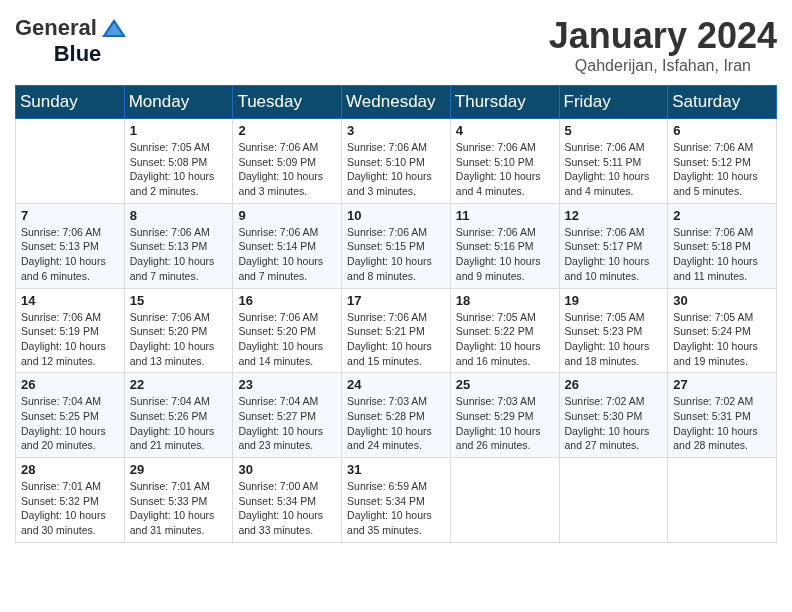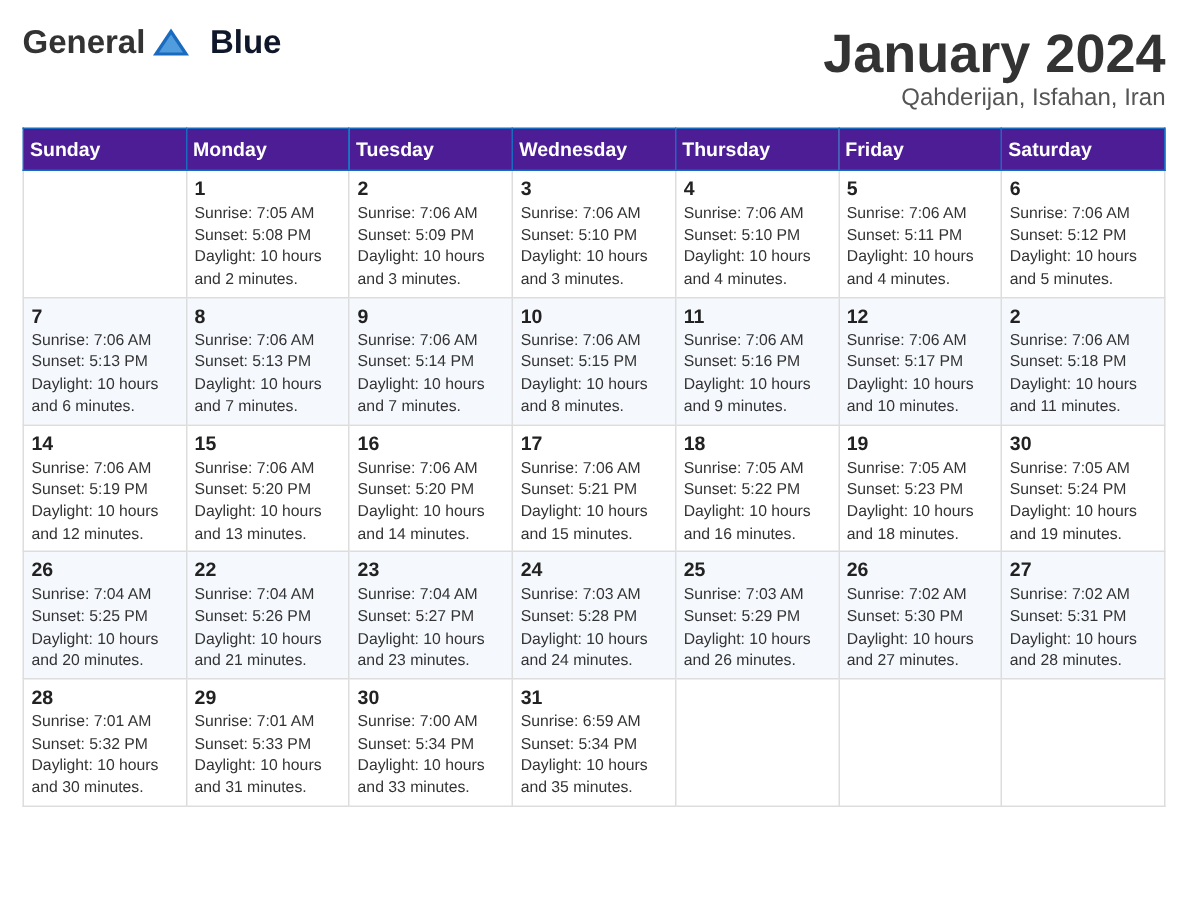--- a/index.html
+++ b/index.html
@@ -11,21 +11,21 @@
       padding: 15px;
     }
     .header {
       display: flex;
       justify-content: space-between;
       align-items: flex-start;
       margin-bottom: 10px;
     }
     .logo {
       display: flex;
-      flex-direction: row;
+      flex-direction: column;
       align-items: center;
     }
     .logo-text {
       display: flex;
       align-items: center;
     }
     .logo-general {
       font-size: 22px;
       font-weight: bold;
       color: #333;
@@ -35,44 +35,44 @@
       font-weight: bold;
       color: #0f172a;
       margin-left: 12px;
     }
     .logo-icon {
       width: 28px;
       height: 22px;
       margin-left: 3px;
     }
     .title-block {
-      text-align: right;
+      text-align: center;
       margin-left: 36px;
     }
     .month-title {
       font-size: 36px;
       font-weight: bold;
       color: #333;
     }
     .location {
       font-size: 16px;
       color: #555;
     }
     table {
       width: 100%;
       border-collapse: collapse;
       font-size: 11px;
     }
     thead tr th {
-      background-color: #4c1d95;
+      background-color: #0c4a6e;
       color: white;
       padding: 6px 4px;
       text-align: left;
-      font-size: 13px;
-      font-weight: bold;
+      font-size: 17px;
+      font-weight: normal;
       border: 1px solid #1a6bbf;
     }
     tbody tr td {
       border: 1px solid #ddd;
       padding: 4px 5px;
       vertical-align: top;
       width: calc(100% / 7);
       height: 80px;
     }
     tbody tr:nth-child(even) td {

